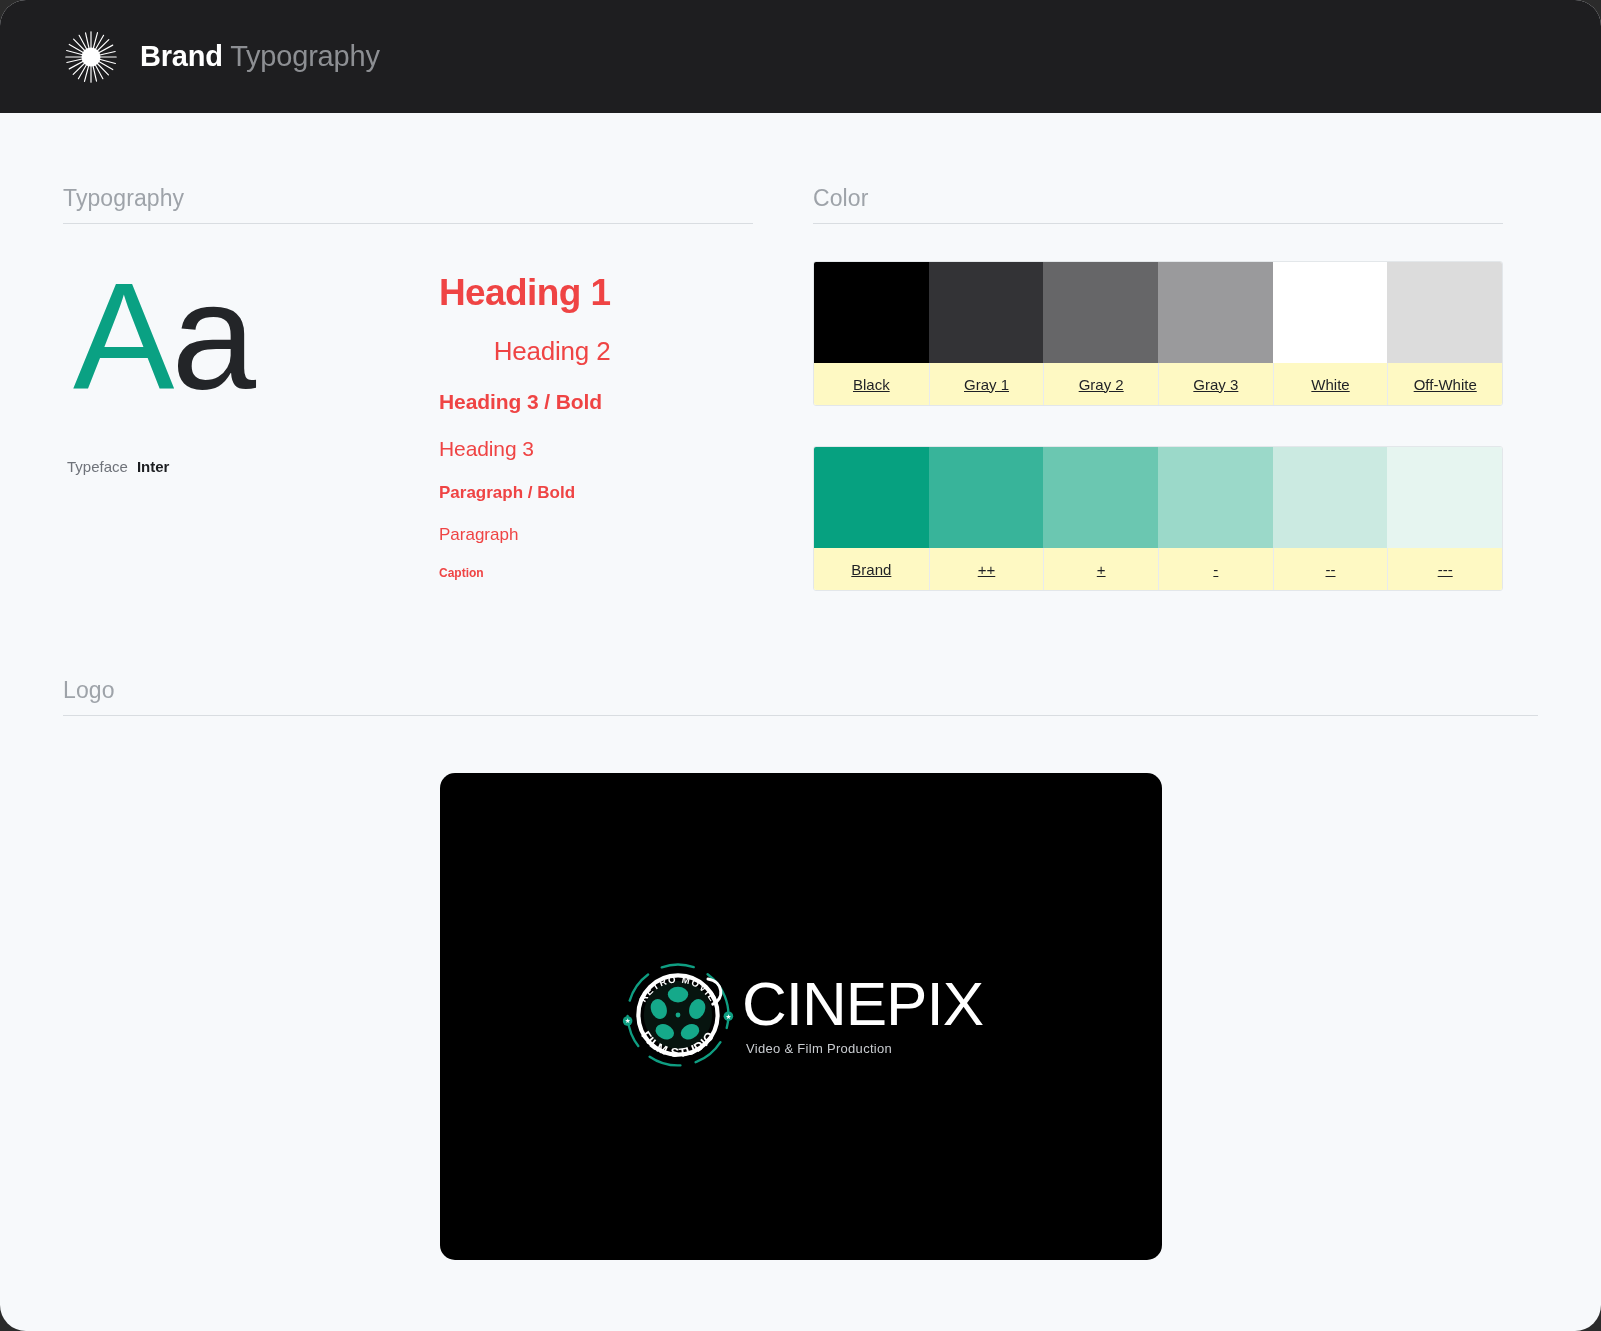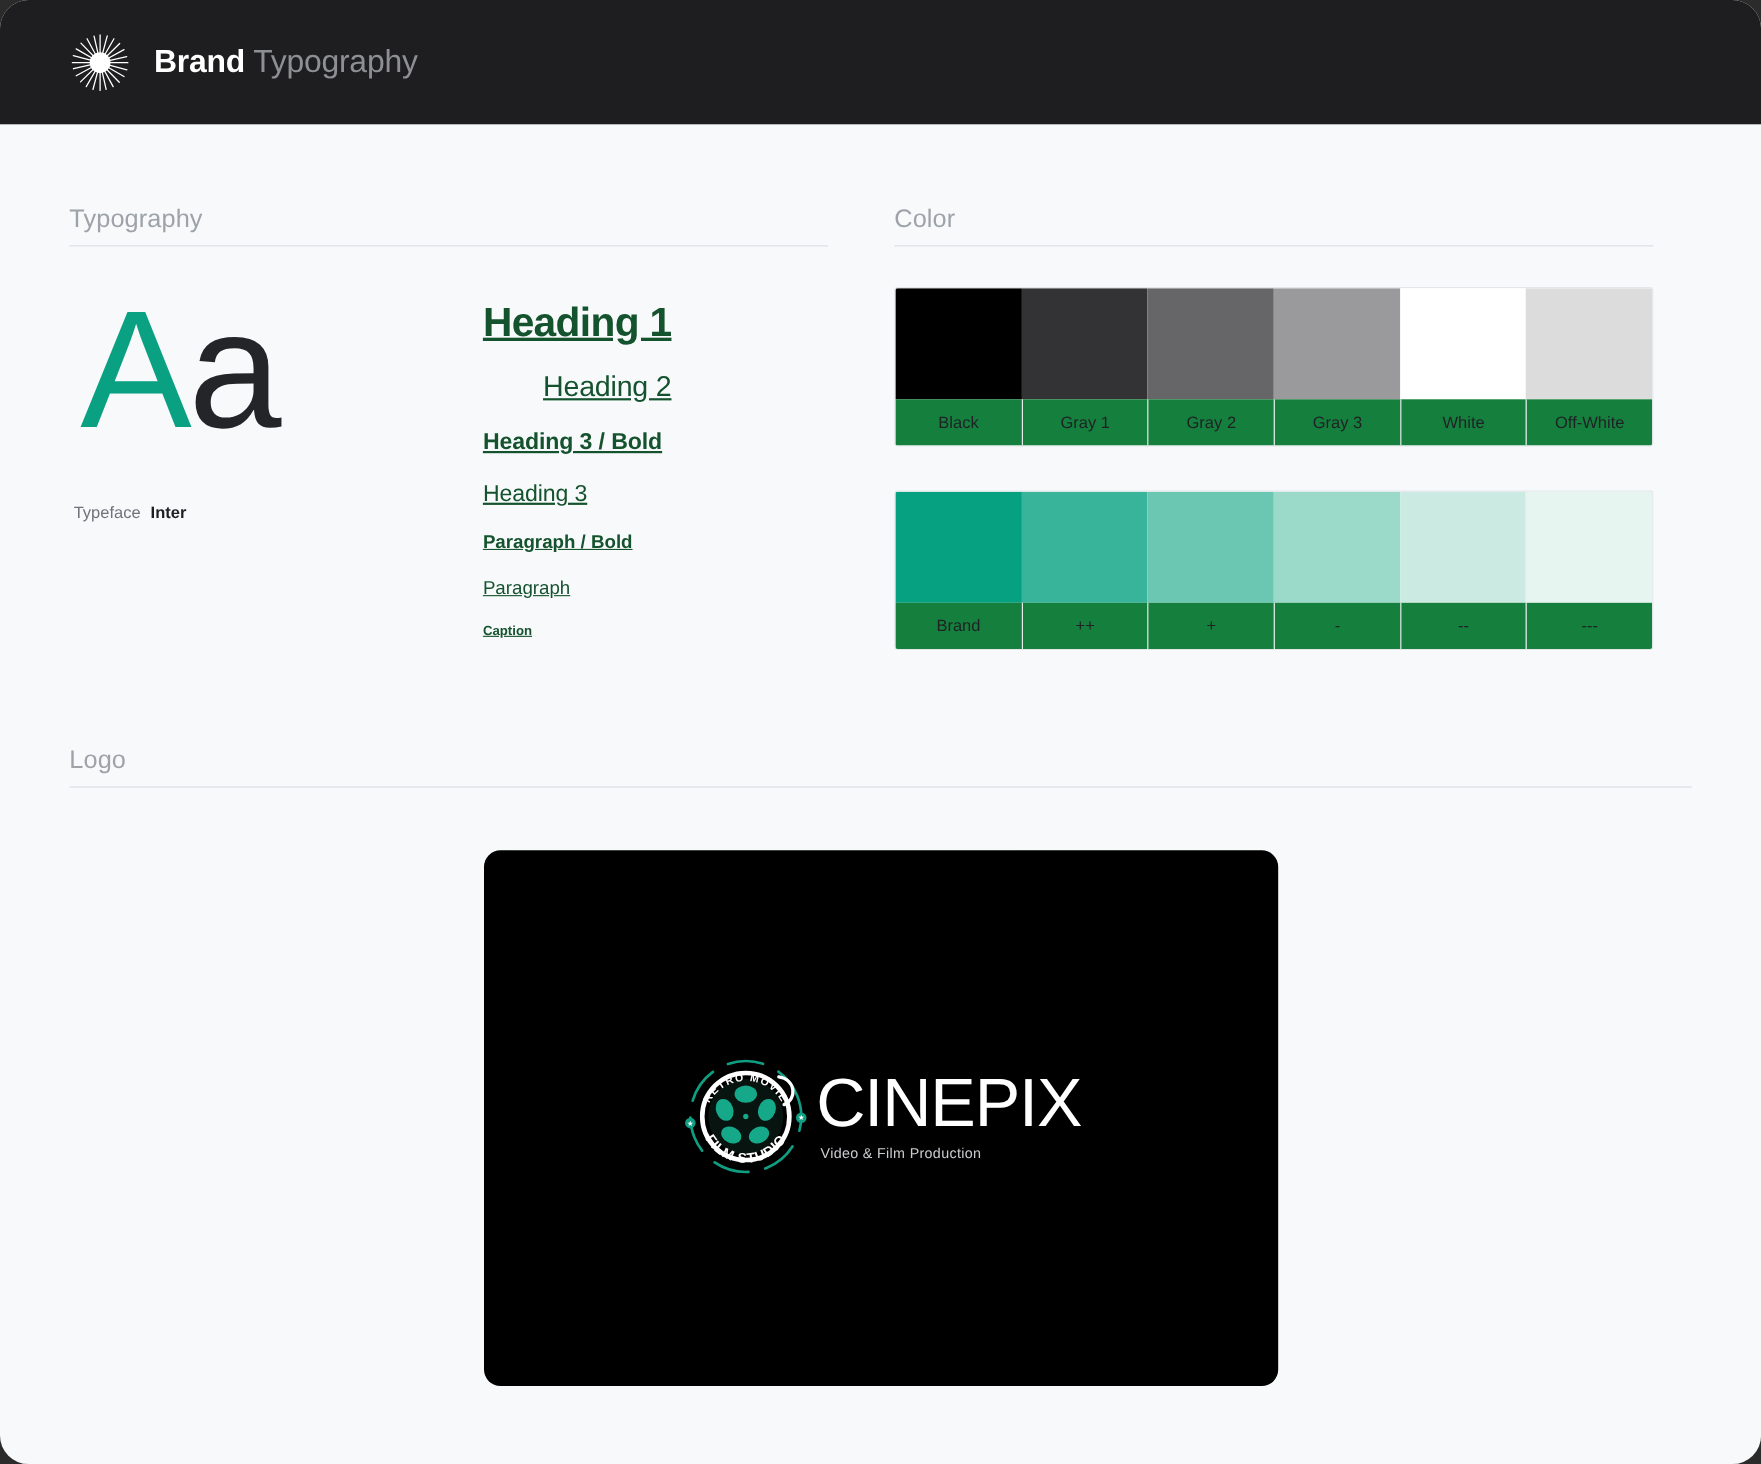--- a/index.html
+++ b/index.html
@@ -85,21 +85,21 @@
     margin-top: 46px;
     display: flex;
     gap: 9px;
     align-items: baseline;
     padding-left: 2px;
   }
   .typeface-lbl { font-size: 15px; color: #6f737a; font-weight: 400; }
   .typeface-val { font-size: 15px; color: #1c1e21; font-weight: 700; }
 
   .scale { padding-top: 12px; }
-  .scale div { color: #14532d; white-space: nowrap; text-decoration: underline; }
+  .scale div { color: #ef4444; white-space: nowrap; }
   .s-h1 { font-size: 37px; font-weight: 700; letter-spacing: -0.6px; margin-bottom: 22px; }
   .s-h2 { font-size: 26px; font-weight: 400; letter-spacing: -0.2px; margin-bottom: 23px; text-align: right; }
   .s-h3b { font-size: 21px; font-weight: 700; letter-spacing: -0.1px; margin-bottom: 23px; }
   .s-h3 { font-size: 21px; font-weight: 400; letter-spacing: -0.1px; margin-bottom: 22px; }
   .s-pb { font-size: 17px; font-weight: 700; margin-bottom: 22px; }
   .s-p { font-size: 17px; font-weight: 400; margin-bottom: 21px; }
   .s-cap { font-size: 12px; font-weight: 700; }
 
   
   .palette {
@@ -113,28 +113,29 @@
   .palette + .palette { margin-top: 40px; }
   .swatch { flex: 1 1 0; min-width: 0; }
   .swatch .chip { height: 101px; }
   .swatch .chip.offwhite {
     background-image:
       radial-gradient(circle at 2px 2px, rgba(120,130,140,.20) 0.6px, transparent 0.9px);
     background-size: 7px 7px;
   }
   .swatch .lbl {
     height: 42px;
-    background: #15803d;
+    background: #fef9c3;
     display: flex;
     align-items: center;
     justify-content: center;
     font-size: 15px;
     color: #1f2125;
     border-left: 1px solid #e8ebee;
     white-space: nowrap;
+    text-decoration: underline;
   }
   .swatch:first-child .lbl { border-left: none; }
 
   
   .logo-sec { padding: 86px 63px 0 63px; }
   .logo-card-wrap {
     display: flex;
     justify-content: center;
     padding-top: 57px;
   }

